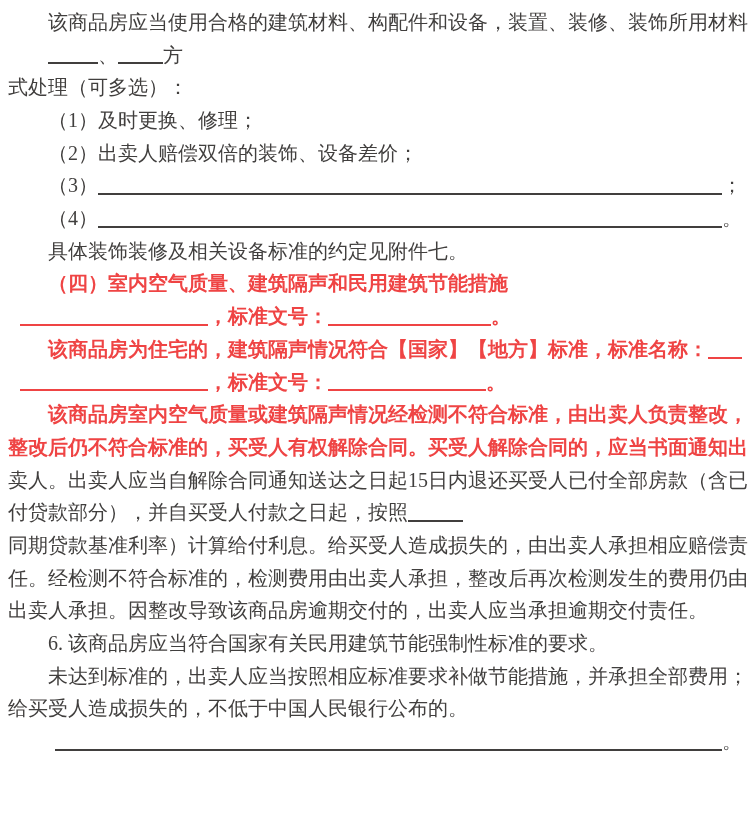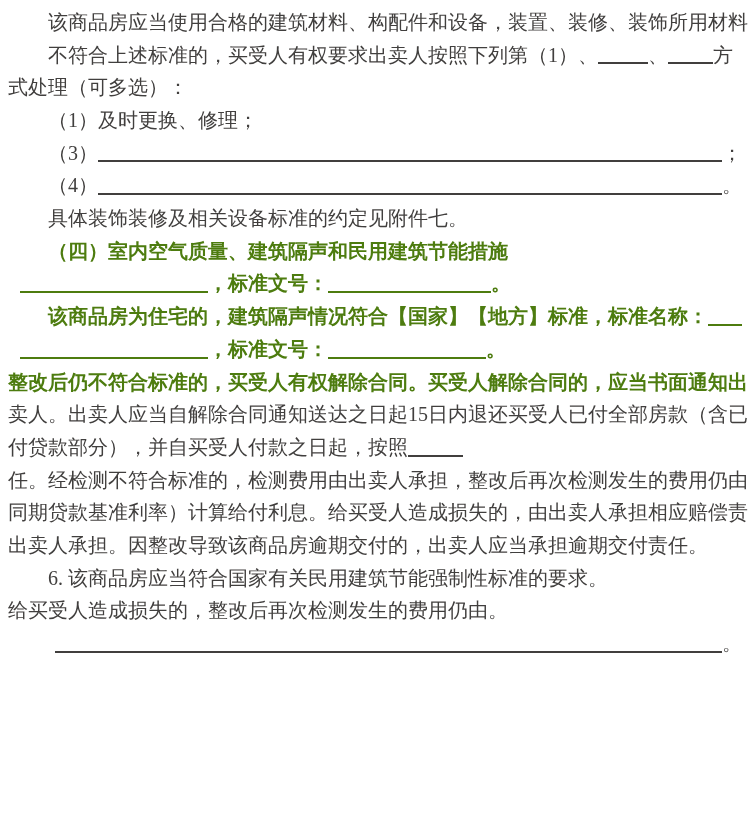--- a/index.html
+++ b/index.html
@@ -16,51 +16,54 @@
     color: #413f3e;
   }
   .line {
     display: flex;
     align-items: flex-end;
     height: 32.7px;
     line-height: 32.7px;
     white-space: pre;
   }
   .line.indent { padding-left: 40px; }
-  .line.accent { color: #4d7c0f; font-weight: bold; }
+  .line.accent { color: #ef4444; font-weight: bold; }
   .seg-text { line-height: 32.7px; margin-top: 38px; }
   .blank {
     display: inline-block;
     height: 0;
     border-bottom: 2px solid currentColor;
     margin-bottom: 7px;
     flex: 0 0 auto;
   }
   .blank.grow { flex: 1 1 auto; min-width: 30px; }
   .space { display: inline-block; height: 0; flex: 0 0 auto; }
 </style>
 </head>
 <body>
 
 <div class="page">
   <div>
       <div class="line normal indent"><span class="seg-text">该商品房应当使用合格的建筑材料、构配件和设备，装置、装修、装饰所用材料</span></div>
-      <div class="line normal indent"><span class="seg-text">不符合上述标准的，买受人有权要求出卖人按照下列第（1）、</span><span class="blank" style="width: 50px;"></span><span class="seg-text">、</span><span class="blank" style="width: 45px;"></span><span class="seg-text">方</span></div>
+      <div class="line normal indent"><span class="blank" style="width: 50px;"></span><span class="seg-text">、</span><span class="blank" style="width: 45px;"></span><span class="seg-text">方</span></div>
       <div class="line normal"><span class="seg-text">式处理（可多选）：</span></div>
       <div class="line normal indent"><span class="seg-text">（1）及时更换、修理；</span></div>
+      <div class="line normal indent"><span class="seg-text">（2）出卖人赔偿双倍的装饰、设备差价；</span></div>
       <div class="line normal indent"><span class="seg-text">（3）</span><span class="blank grow"></span><span class="seg-text">；</span></div>
       <div class="line normal indent"><span class="seg-text">（4）</span><span class="blank grow"></span><span class="seg-text">。</span></div>
       <div class="line normal indent"><span class="seg-text">具体装饰装修及相关设备标准的约定见附件七。</span></div>
       <div class="line accent indent"><span class="seg-text">（四）室内空气质量、建筑隔声和民用建筑节能措施</span></div>
       <div class="line accent"><span class="space" style="width: 12px;"></span><span class="blank" style="width: 188px;"></span><span class="seg-text">，标准文号：</span><span class="blank" style="width: 163px;"></span><span class="seg-text">。</span></div>
       <div class="line accent indent"><span class="seg-text">该商品房为住宅的，建筑隔声情况符合【国家】【地方】标准，标准名称：</span><span class="blank grow"></span></div>
       <div class="line accent"><span class="space" style="width: 12px;"></span><span class="blank" style="width: 188px;"></span><span class="seg-text">，标准文号：</span><span class="blank" style="width: 158px;"></span><span class="seg-text">。</span></div>
+      <div class="line accent indent"><span class="seg-text">该商品房室内空气质量或建筑隔声情况经检测不符合标准，由出卖人负责整改，</span></div>
       <div class="line accent"><span class="seg-text">整改后仍不符合标准的，买受人有权解除合同。买受人解除合同的，应当书面通知出</span></div>
       <div class="line normal"><span class="seg-text">卖人。出卖人应当自解除合同通知送达之日起15日内退还买受人已付全部房款（含已</span></div>
       <div class="line normal"><span class="seg-text">付贷款部分），并自买受人付款之日起，按照</span><span class="blank" style="width: 55px;"></span></div>
+      <div class="line normal"><span class="seg-text">同期贷款基准利率）计算给付利息。给买受人造成损失的，由出卖人承担相应赔偿责</span></div>
       <div class="line normal"><span class="seg-text">任。经检测不符合标准的，检测费用由出卖人承担，整改后再次检测发生的费用仍由</span></div>
-      <div class="line normal"><span class="seg-text">同期贷款基准利率）计算给付利息。给买受人造成损失的，由出卖人承担相应赔偿责</span></div>
       <div class="line normal"><span class="seg-text">出卖人承担。因整改导致该商品房逾期交付的，出卖人应当承担逾期交付责任。</span></div>
       <div class="line normal indent"><span class="seg-text">6. 该商品房应当符合国家有关民用建筑节能强制性标准的要求。</span></div>
-      <div class="line normal"><span class="seg-text">给买受人造成损失的，整改后再次检测发生的费用仍由。</span></div>
+      <div class="line normal indent"><span class="seg-text">未达到标准的，出卖人应当按照相应标准要求补做节能措施，并承担全部费用；</span></div>
+      <div class="line normal"><span class="seg-text">给买受人造成损失的，不低于中国人民银行公布的。</span></div>
       <div class="line normal"><span class="space" style="width: 47px;"></span><span class="blank grow"></span><span class="seg-text">。</span></div>
     </div>
 </div>
 
 </body></html>

